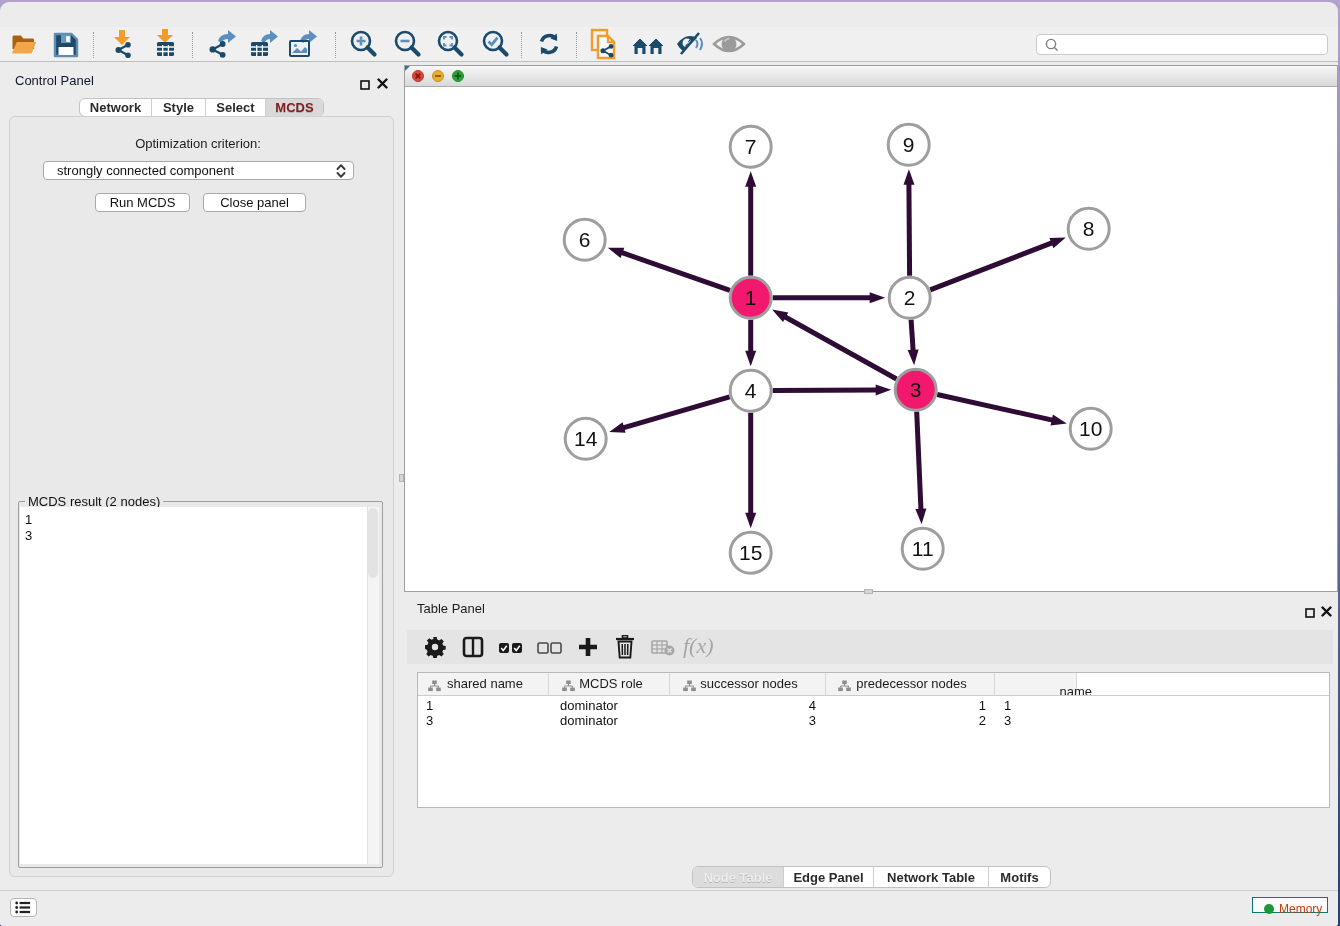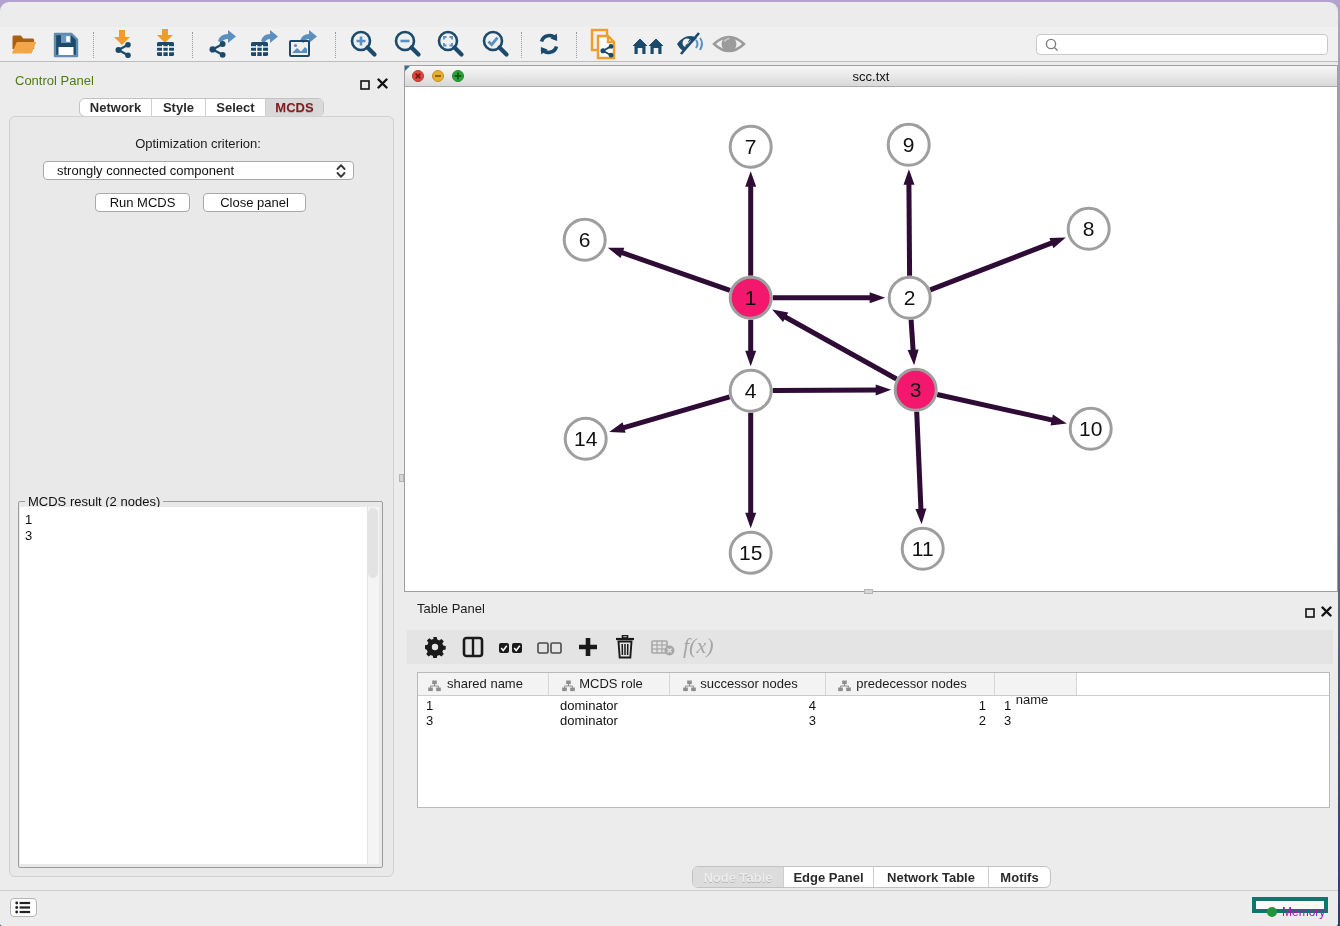--- a/index.html
+++ b/index.html
@@ -5,21 +5,21 @@
 body{font-family:"Liberation Sans",sans-serif;background:linear-gradient(#b3a2cd,#23406f)}
 #win{position:absolute;left:0;top:2px;opacity:.999;width:1338px;height:924px;background:#ececec;border-radius:9px 9px 3px 3px;overflow:hidden}
 #titlebar{position:absolute;left:0;top:0;width:100%;height:25px;background:#f5f5f5}
 .tl{position:absolute;top:5px;width:12px;height:12px;border-radius:50%;background:#dcdcdc;border:1px solid #c3c3c3}
 #wtitle{position:absolute;top:4px;left:0;width:100%;text-align:center;font-size:13px;color:#a5a5a5}
 #toolbar{position:absolute;left:0;top:25px;width:100%;height:35px;background:#f0f0f0;border-bottom:1px solid #bdbdbd}
 .tsep{position:absolute;top:5px;height:26px;width:1px;border-left:1px dotted #9a9a9a}
 .ticon{position:absolute}
 #search{position:absolute;left:1036px;top:7px;width:292px;height:21px;background:#fff;border:1px solid #c9c9c9;border-radius:4px}
 #main{position:absolute;left:0;top:61px;width:100%;height:863px;background:#ececec}
-#cp-title{position:absolute;left:15px;top:10px;font-size:13px;color:#4d7c0f}
+#cp-title{position:absolute;left:15px;top:10px;font-size:13px;color:#0f172a}
 #cp-tabs{position:absolute;left:79px;top:35px;height:19px;border:1px solid #c2c2c2;border-radius:6px;background:#fff;display:flex;overflow:hidden}
 .cptab{font-size:13px;font-weight:bold;color:#2a2a2a;text-align:center;line-height:18px;border-right:1px solid #cfcfcf}
 .cptab:last-child{border-right:none}
 #cp-body{position:absolute;left:9px;top:53px;width:385px;height:761px;background:#e9e9e9;border:1px solid #d0d0d0;border-radius:6px}
 #optlabel{position:absolute;left:0;top:73px;width:396px;text-align:center;font-size:13px;color:#1c1c1c}
 #dropdown{position:absolute;left:43px;top:98px;width:311px;height:19px;background:#fff;border:1px solid #a9a9a9;border-radius:4px;font-size:13px;line-height:17px;padding-left:13px;color:#111}
 .btn{position:absolute;height:19px;background:#fff;border:1px solid #a9a9a9;border-radius:4px;font-size:13px;text-align:center;line-height:17px;color:#111}
 #fieldset{position:absolute;left:18px;top:438px;width:365px;height:367px;border:1px solid #9d9d9d;border-radius:2px}
 #legend{position:absolute;left:6px;top:-8px;background:#e9e9e9;padding:0 3px;font-size:13px;color:#111}
 #resultbox{position:absolute;left:1px;top:5px;width:359px;bottom:3px;background:#fff;font-size:13px;color:#111;line-height:16px;padding:5px 0 0 5px}
@@ -36,21 +36,21 @@
 #tp-toolbar{position:absolute;left:0;top:33px;width:100%;height:34px;background:#e4e4e4}
 #tbl{position:absolute;left:10px;top:75px;width:913px;height:136px;background:#fff;border:1px solid #b9b9b9}
 .th{position:absolute;top:0;height:22px;background:#f3f3f3;border-right:1px solid #d6d6d6}
 #thead-line{position:absolute;left:0;top:22px;width:100%;height:1px;background:#cccccc}
 .td{position:absolute;font-size:13px;color:#111}
 #btabs{position:absolute;left:692px;top:803px;height:22px;display:flex;border:1px solid #c2c2c2;border-radius:6px;background:#fff;overflow:hidden}
 .btab{font-size:13px;font-weight:bold;text-align:center;line-height:21px;border-right:1px solid #cfcfcf;color:#2a2a2a}
 .btab:last-child{border-right:none}
 #statusline{position:absolute;left:0;top:827px;width:100%;height:1px;background:#cfcfcf}
 #listbtn{position:absolute;left:10px;top:835px;width:27px;height:19px;background:#fff;border:1px solid #b5b5b5;border-radius:4px}
-#membtn{position:absolute;left:1252px;top:834px;width:76px;height:16px;background:#fafafa;border:4px solid #0f766e;font-size:12px;color:#a21caf}
+#membtn{position:absolute;left:1252px;top:834px;width:76px;height:16px;background:#fafafa;border:1px solid #0f766e;font-size:12px;color:#c2410c}
 .panicon{position:absolute}
 </style></head><body>
 <div id="win">
   <div id="toolbar">
 <div class="ticon" style="left:9px;top:3px;width:30px;height:30px"><svg width="30" height="30" viewBox="0 0 30 30">
 <path d="M3.5 19 V7.2 c0-.9.7-1.6 1.6-1.6 h6.8 l2.4 2.9 h9.2 c.9 0 1.6.7 1.6 1.6 V19 z" fill="#a96010"></path>
 <path d="M3.5 23.5 c-.6-.6-.5-1 .1-1.8 L7.8 12 h19.4 l-4.7 11.5 z" fill="#f3a648"></path>
 </svg></div>
 <div class="ticon" style="left:52px;top:4px;width:28px;height:28px"><svg width="28" height="28" viewBox="0 0 28 28">
 <path d="M3 3 h16.5 l5.5 5.5 V25 H3 z" fill="#1b4a6c" stroke="#5f8cb0" stroke-width="2.4" stroke-linejoin="round"></path>
@@ -230,21 +230,20 @@
         <div class="ntl" style="left:27px;background:#e9ae2e;border:1px solid #c3901f">
             <svg width="10" height="10" viewBox="0 0 10 10">
               <line x1="2" y1="5" x2="8" y2="5" stroke="#8a6410" stroke-width="1.9"></line>
             </svg>
           </div>
         <div class="ntl" style="left:47px;background:#2ca43a;border:1px solid #1f8a2d">
             <svg width="10" height="10" viewBox="0 0 10 10">
               <path d="M5 1.6 V8.4 M1.6 5 H8.4" stroke="#115c1b" stroke-width="1.9"></path>
             </svg>
           </div>
-        <div id="netname">scc.txt</div>
       </div>
       <div id="canvas">
         <svg width="932" height="503" viewBox="0 0 932 503" font-family="Liberation Sans, sans-serif">
             <g transform="translate(0.7,0.7)">
 <line x1="345.0" y1="187.0" x2="345.0" y2="96.0" stroke="#2e0c35" stroke-width="5"></line>
 <polygon points="345.0,82.5 350.5,98.0 339.5,98.0" fill="#2e0c35"></polygon>
 <line x1="324.2" y1="201.7" x2="214.9" y2="163.5" stroke="#2e0c35" stroke-width="5"></line>
 <polygon points="202.1,159.1 218.6,159.0 214.9,169.4" fill="#2e0c35"></polygon>
 <line x1="367.0" y1="209.0" x2="466.0" y2="209.0" stroke="#2e0c35" stroke-width="5"></line>
 <polygon points="479.5,209.0 464.0,214.5 464.0,203.5" fill="#2e0c35"></polygon>
@@ -381,21 +380,21 @@
 <div style="position:absolute;left:271px;top:0;width:120px;text-align:center;font-size:13px;line-height:22px;color:#1c1c1c">successor nodes</div>
 <div class="th" style="left:408px;width:168.5px"></div>
 <div style="position:absolute;left:419.5px;top:5px"><svg width="13" height="12" viewBox="0 0 13 12">
               <rect x="4.2" y="0.5" width="4.6" height="3.6" fill="#8d8d8d"></rect>
               <rect x="0.2" y="7.5" width="4.6" height="3.6" fill="#8d8d8d"></rect>
               <rect x="8.2" y="7.5" width="4.6" height="3.6" fill="#8d8d8d"></rect>
               <path d="M6.5 4 v2 M2.5 7.5 v-1.5 h8 v1.5" stroke="#8d8d8d" stroke-width="1" fill="none"></path>
             </svg></div>
 <div style="position:absolute;left:433.5px;top:0;width:120px;text-align:center;font-size:13px;line-height:22px;color:#1c1c1c">predecessor nodes</div>
 <div class="th" style="left:576.5px;width:82.0px"></div>
-<div style="position:absolute;left:554px;top:16px;width:120px;text-align:center;font-size:13px;line-height:22px;color:#1c1c1c">name</div>
+<div style="position:absolute;left:554px;top:8px;width:120px;text-align:right;font-size:13px;line-height:22px;color:#1c1c1c">name</div>
 <div id="thead-line"></div>
 <div class="td" style="left:8px;top:25px">1</div>
 <div class="td" style="left:142px;top:25px">dominator</div>
 <div class="td" style="left:252px;top:25px;width:146px;text-align:right">4</div>
 <div class="td" style="left:408px;top:25px;width:160px;text-align:right">1</div>
 <div class="td" style="left:586px;top:25px">1</div>
 <div class="td" style="left:8px;top:40px">3</div>
 <div class="td" style="left:142px;top:40px">dominator</div>
 <div class="td" style="left:252px;top:40px;width:146px;text-align:right">3</div>
 <div class="td" style="left:408px;top:40px;width:160px;text-align:right">2</div>

